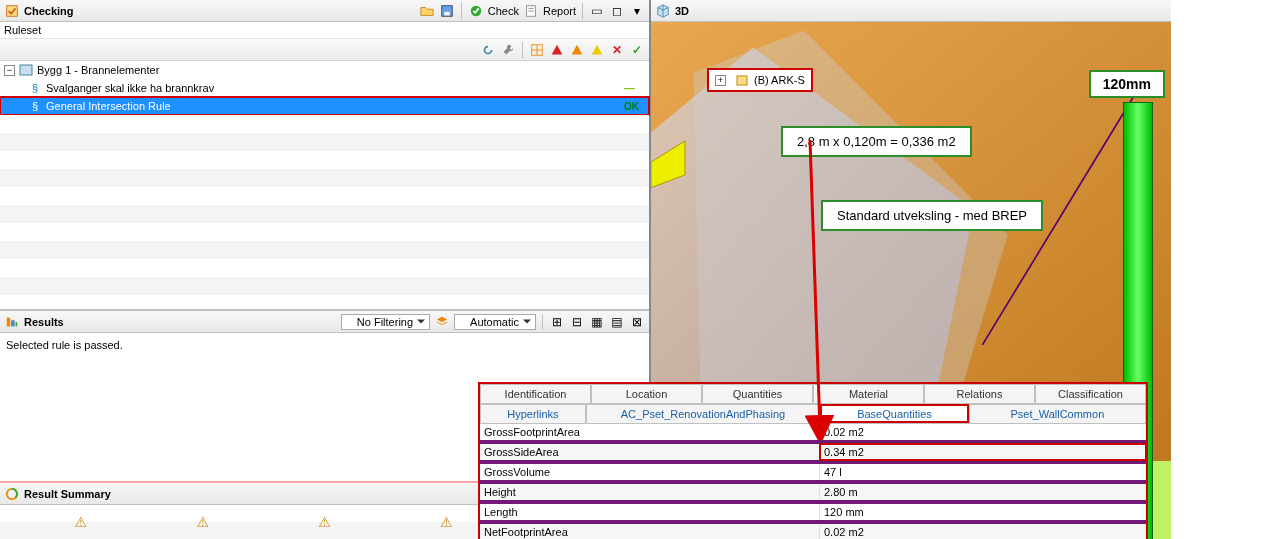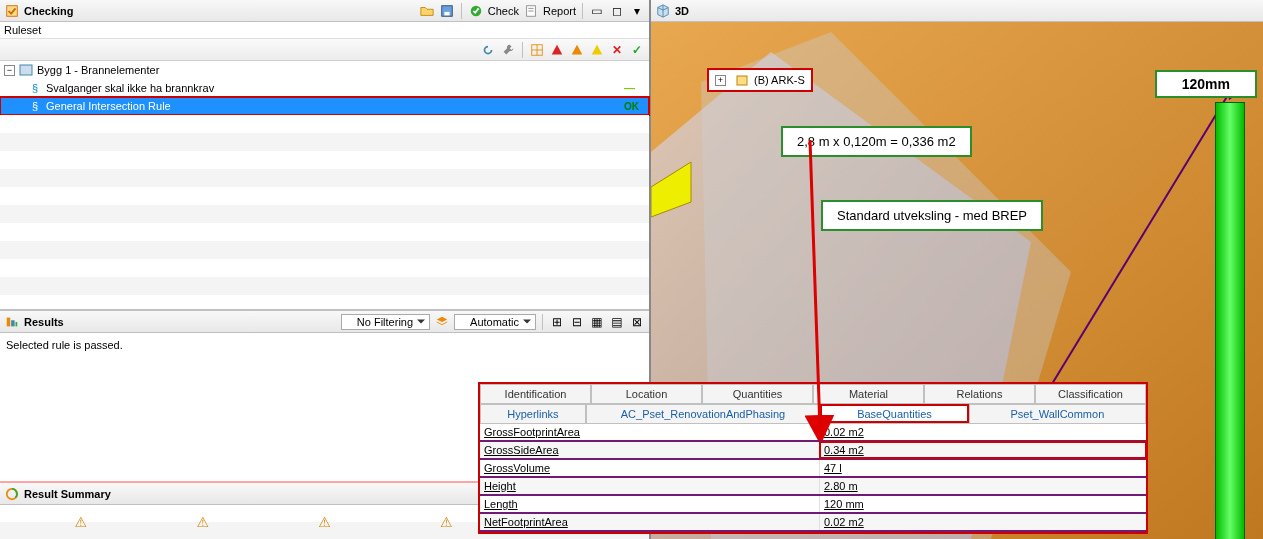--- a/index.html
+++ b/index.html
@@ -1,19 +1,19 @@
 <!DOCTYPE html>
 <html><head>
 <meta charset="utf-8">
 <style>
 * { box-sizing: border-box; margin: 0; padding: 0; font-family: Tahoma, Arial, sans-serif; font-size: 11px; }
 body { background: #fff; overflow: hidden; }
 .container { display: flex; width: 1263px; height: 539px; position: relative; }
 .left-pane { width: 651px; height: 539px; display: flex; flex-direction: column; border-right: 2px solid #888; }
-.right-pane { width: 612px; height: 539px; position: relative; background: #bef264; }
+.right-pane { width: 520px; height: 539px; position: relative; background: #bef264; }
 
 
 .panel-header { display: flex; align-items: center; height: 22px; background: linear-gradient(#f8f8f8,#e8e8e8); border-bottom: 1px solid #c0c0c0; padding: 0 4px; gap: 4px; }
 .panel-header .title { font-weight: bold; flex: 1; }
 .icon { width: 16px; height: 16px; display: inline-flex; align-items: center; justify-content: center; font-size: 12px; }
 .icon svg { width: 14px; height: 14px; }
 .btn { cursor: pointer; text-align: right; }
 .sep { width: 1px; height: 16px; background: #c0c0c0; margin: 0 2px; }
 .ruleset-label { background: #fff; padding: 2px 4px; border-bottom: 1px solid #e0e0e0; }
 .toolbar-row { display: flex; align-items: center; justify-content: flex-end; height: 22px; background: linear-gradient(#fafafa,#ececec); border-bottom: 1px solid #d0d0d0; padding: 0 4px; gap: 4px; }
@@ -37,33 +37,33 @@
 
 .summary-area { border-top: 2px solid #fca5a5; }
 .summary-body { display: flex; justify-content: space-around; align-items: center; height: 34px; background: repeating-linear-gradient(#fff,#fff 17px,#f4f4f4 17px,#f4f4f4 34px); padding: 0 20px; }
 .warn { color: #d08000; font-size: 14px; }
 
 
 .view3d { position: relative; width: 100%; height: 100%; overflow: hidden; }
 .view3d-canvas { position: absolute; inset: 0; }
 .model-tree-chip { position: absolute; left: 56px; top: 46px; background: #fff; border: 2px solid #c00; padding: 2px 6px; display: flex; align-items: center; gap: 4px; }
 .annotation { position: absolute; background: #fff; border: 2px solid #2a8f2a; padding: 6px 14px; font-size: 13px; }
-.dim120 { position: absolute; right: 6px; top: 48px; background: #fff; border: 2px solid #2a8f2a; padding: 4px 25px; font-size: 14px; font-weight: bold; }
+.dim120 { position: absolute; right: 6px; top: 48px; background: #fff; border: 2px solid #2a8f2a; padding: 4px 12px; font-size: 14px; font-weight: bold; }
 .dim280 { position: absolute; right: 6px; top: 360px; color: #c000c0; font-size: 22px; font-weight: bold; transform: rotate(-90deg); transform-origin: right top; letter-spacing: 1px; }
 .green-bar { position: absolute; right: 18px; top: 80px; width: 30px; height: 450px; background: linear-gradient(90deg,#0b0 0%,#6f6 50%,#0b0 100%); border: 1px solid #060; }
 
 
 .prop-panel { position: absolute; left: 478px; top: 358px; width: 670px; background: #fff; border: 2px solid #c00; font-size: 11px; margin-top: 24px; }
 .tabs-row { display: flex; border-bottom: 1px solid #c0c0c0; }
 .tab { flex: 1; text-align: center; padding: 3px 2px; border: 1px solid #c0c0c0; border-bottom: none; background: #f4f4f4; color: #333; cursor: pointer; }
 .tab.blue { color: #1a5faa; }
 .tab.active { background: #fff; color: #1a5faa; outline: 2px solid #c00; outline-offset: -2px; }
 .grid-head { display: flex; background: linear-gradient(#fafafa,#ececec); border-bottom: 1px solid #c0c0c0; }
 .grid-head div { padding: 4px; border-right: 1px solid #d0d0d0; }
-.grid-body .row { display: flex; border-bottom: 2px solid #701a75; text-decoration: underline; }
+.grid-body .row { display: flex; border-bottom: 4px solid #701a75; }
 .grid-body .row:nth-child(even) { background: #f6f6f6; }
 .grid-body .row div { padding: 2px 4px; }
 .col-p { width: 340px; border-right: 1px solid #e0e0e0; }
 .col-v { flex: 1; }
 .val-hl { outline: 2px solid #c00; outline-offset: -1px; }
 
 
 .red-arrow { position: absolute; pointer-events: none; }
 </style>
 </head>

